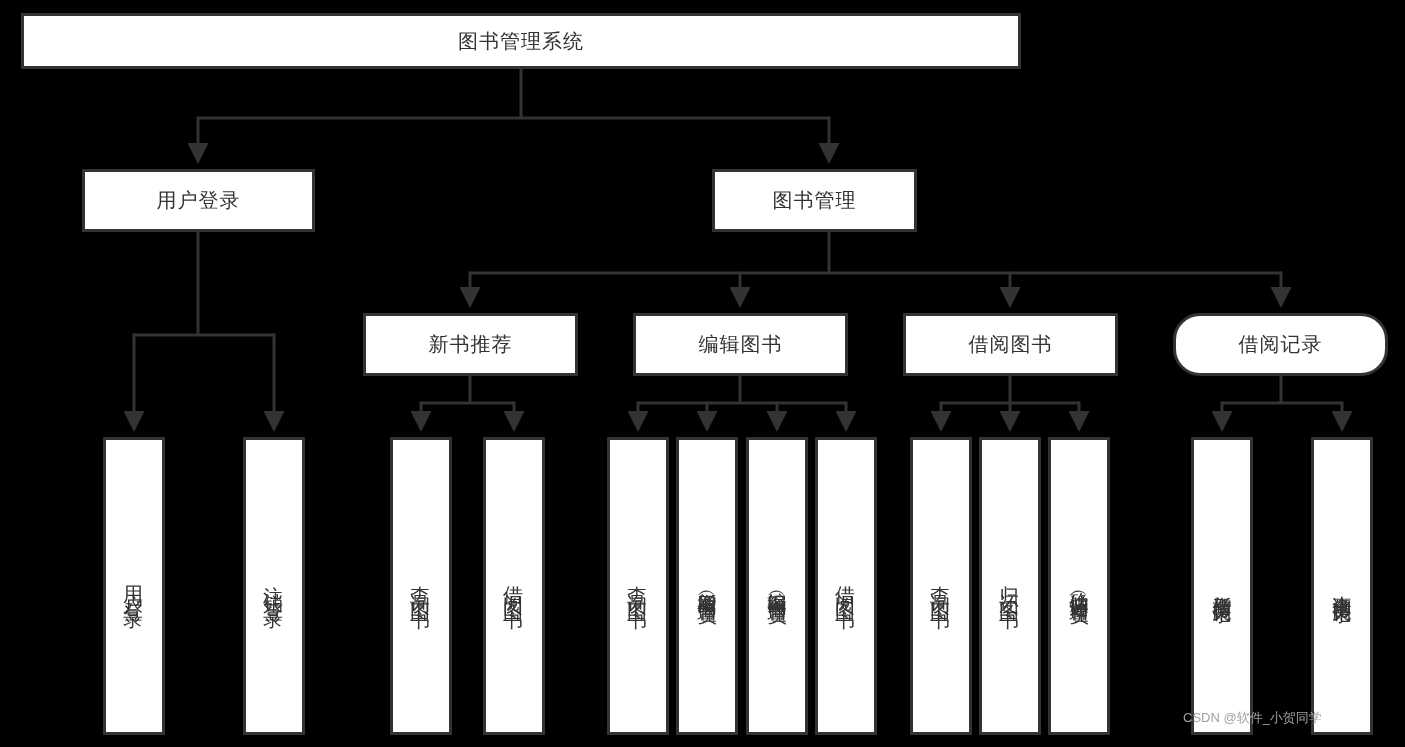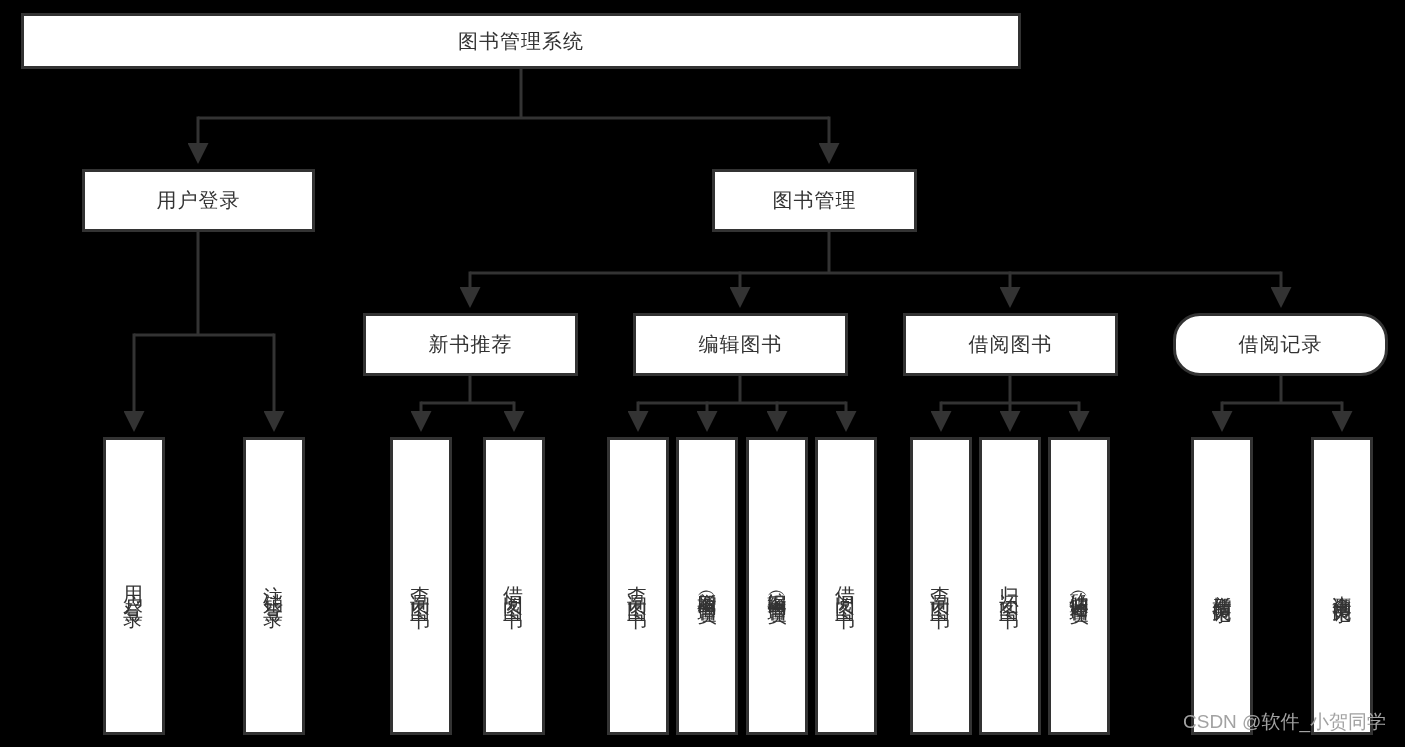--- a/index.html
+++ b/index.html
@@ -70,21 +70,21 @@
   .leaf-9  { left: 979px; }
   .leaf-10 { left: 1048px; }
   .leaf-11 { left: 1191px; }
   .leaf-12 { left: 1311px; }
   #watermark {
     position: absolute;
     left: 1183px;
     top: 709px;
     z-index: 3;
     color: #a2a2a2;
-    font-size: 19px;
+    font-size: 13px;
     white-space: nowrap;
   }
 </style>
 </head>
 <body>
 
 <div id="canvas">
 
   <svg id="connectors" width="1405" height="747" viewBox="0 0 1405 747">
     <defs>

